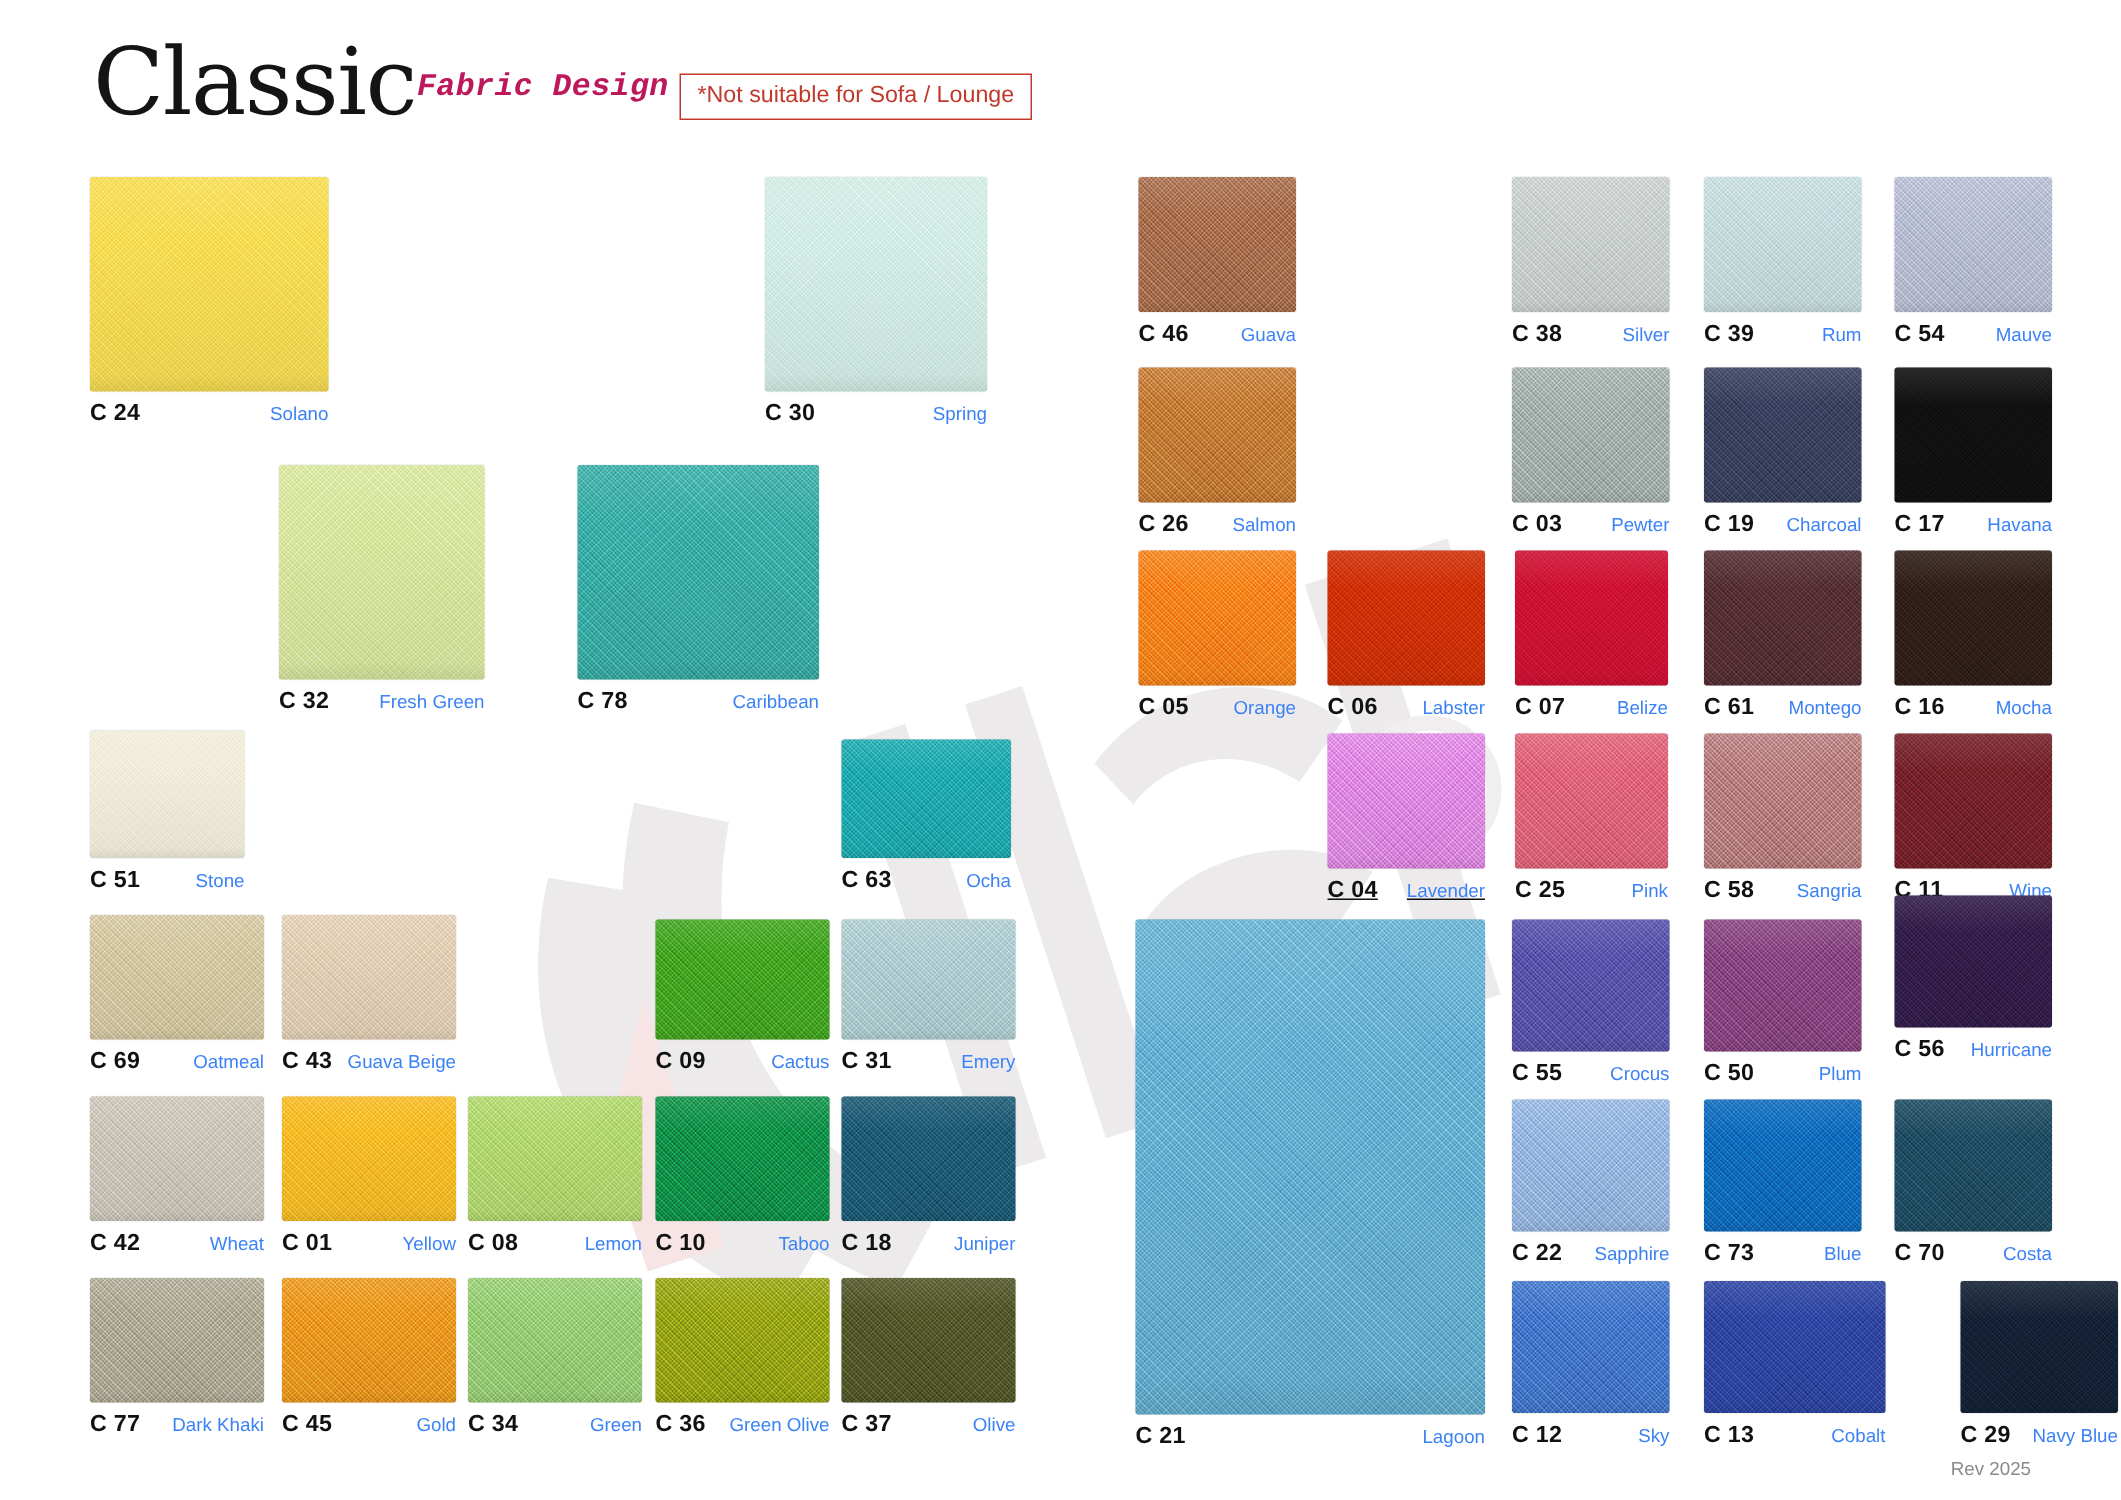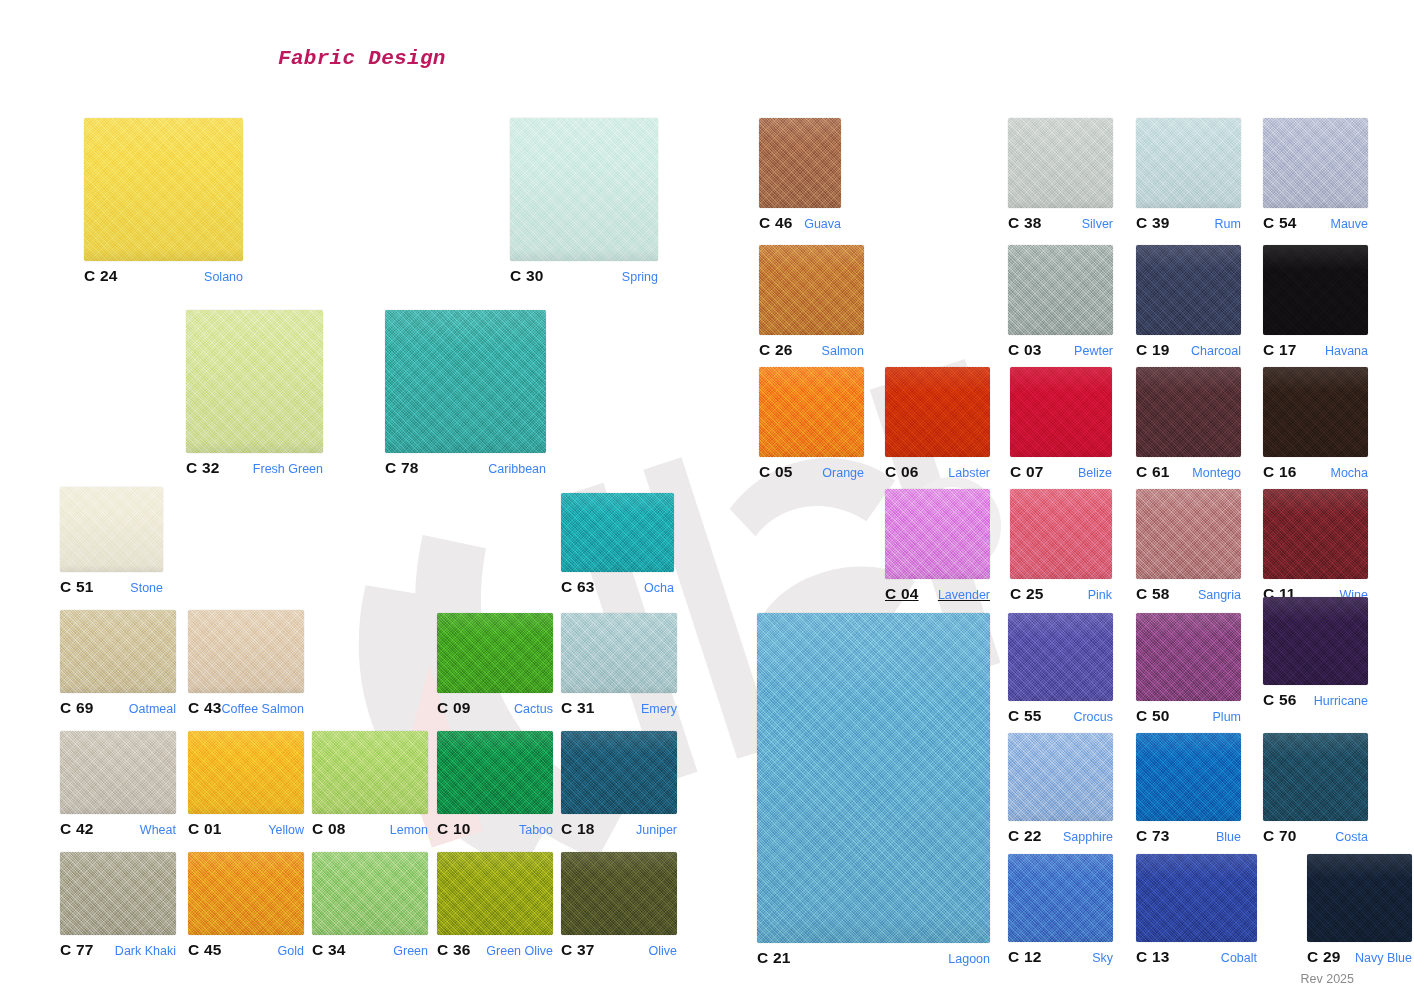--- a/index.html
+++ b/index.html
@@ -128,25 +128,27 @@
       <path d="M42 330 L 96 246 L 96 420 L 42 420 Z"></path>
     </g>
     <g fill="none" stroke="#f0eeee" stroke-width="10">
       <circle cx="622" cy="196" r="44"></circle>
     </g>
     <text x="604" y="214" font-family="Liberation Serif, serif" font-size="62" fill="#f0eeee">R</text>
   </svg>
 </div>
 
 <div id="header">
+  <div id="brand-classic">Classic</div>
   <div id="brand-sub">Fabric Design</div>
+  <div id="notice">*Not suitable for Sofa / Lounge</div>
 </div>
 
 <div id="swatch-grid">
-    <div class="cell" style="left: 60px; top: 118px; width: 159px; margin-left: 24px;">
+    <div class="cell" style="left: 60px; top: 118px; width: 159px;">
       <div class="chip" style="height: 143px; background: rgb(245, 216, 74);"></div>
       <div class="label">
         <span class="code">C 24</span>
         <span class="cname">Solano</span>
       </div>
     </div>
     <div class="cell" style="left: 510px; top: 118px; width: 148px;">
       <div class="chip" style="height: 143px; background: rgb(204, 234, 226);"></div>
       <div class="label">
         <span class="code">C 30</span>
@@ -185,21 +187,21 @@
       <div class="chip" style="height: 83px; background: rgb(207, 193, 151);"></div>
       <div class="label">
         <span class="code">C 69</span>
         <span class="cname">Oatmeal</span>
       </div>
     </div>
     <div class="cell" style="left: 188px; top: 610px; width: 116px;">
       <div class="chip" style="height: 83px; background: rgb(223, 201, 172);"></div>
       <div class="label">
         <span class="code">C 43</span>
-        <span class="cname">Coffee Salmon</span>
+        <span class="cname">Guava Beige</span>
       </div>
     </div>
     <div class="cell" style="left: 437px; top: 613px; width: 116px;">
       <div class="chip" style="height: 80px; background: rgb(62, 154, 32);"></div>
       <div class="label">
         <span class="code">C 09</span>
         <span class="cname">Cactus</span>
       </div>
     </div>
     <div class="cell" style="left: 561px; top: 613px; width: 116px;">
@@ -272,21 +274,21 @@
         <span class="cname">Green Olive</span>
       </div>
     </div>
     <div class="cell" style="left: 561px; top: 852px; width: 116px;">
       <div class="chip" style="height: 83px; background: rgb(75, 79, 39);"></div>
       <div class="label">
         <span class="code">C 37</span>
         <span class="cname">Olive</span>
       </div>
     </div>
-    <div class="cell" style="left: 759px; top: 118px; width: 82px;">
+    <div class="cell" style="left: 759px; top: 118px; width: 105px;">
       <div class="chip" style="height: 90px; background: rgb(158, 100, 71);"></div>
       <div class="label">
         <span class="code">C 46</span>
         <span class="cname">Guava</span>
       </div>
     </div>
     <div class="cell" style="left: 1008px; top: 118px; width: 105px;">
       <div class="chip" style="height: 90px; background: rgb(196, 203, 199);"></div>
       <div class="label">
         <span class="code">C 38</span>

